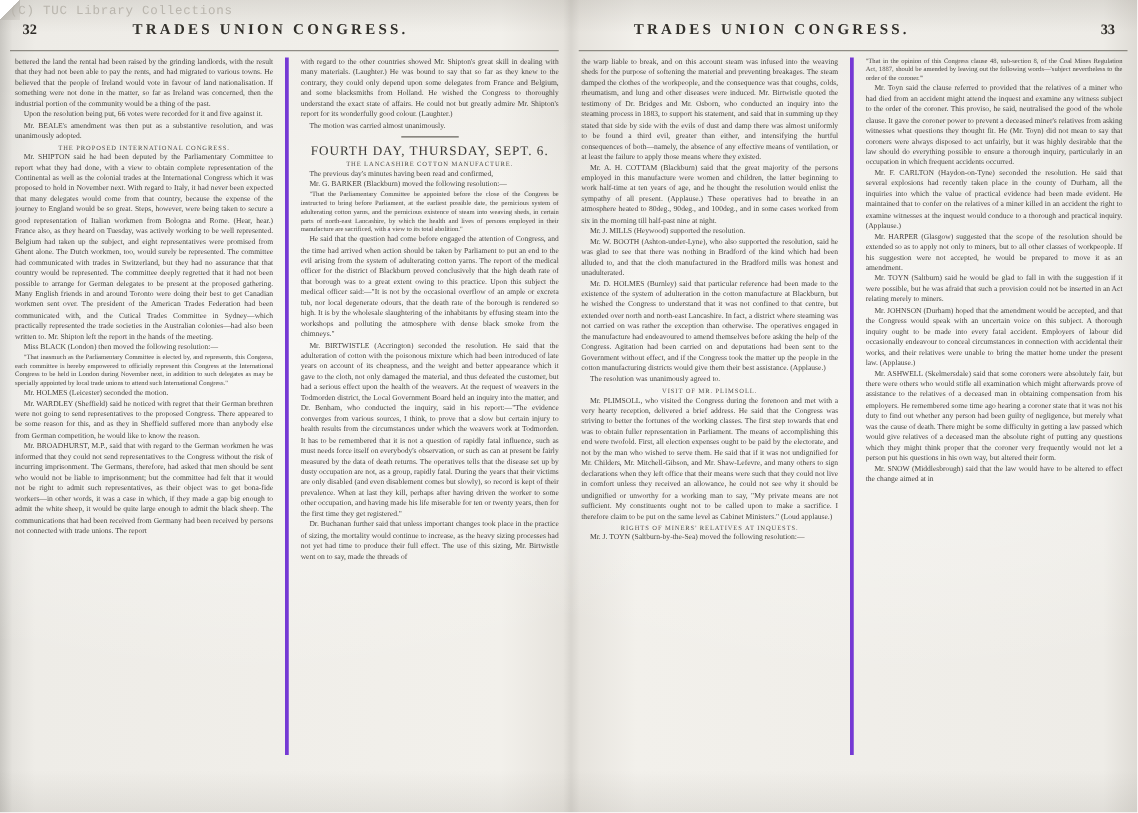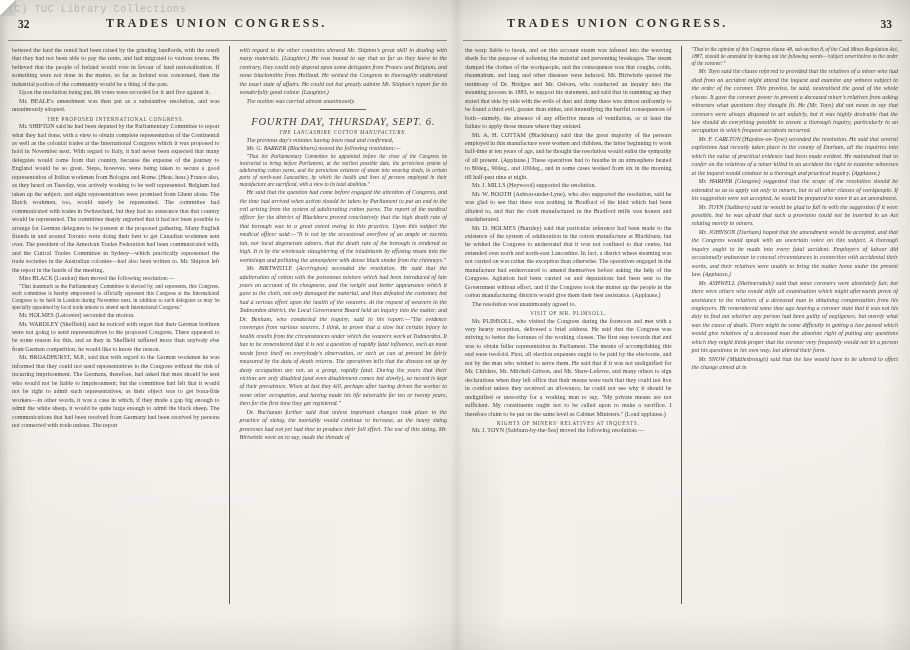--- a/index.html
+++ b/index.html
@@ -117,21 +117,21 @@
   }
   .page.left  .cols { left: 12px;  right: 8px; }
   .page.right .cols { left: 10px;  right: 12px; }
 
   .col {
     flex: 1 1 0;
     overflow: hidden;
     position: relative;
   }
   .col.first  { padding-right: 9px; }
-  .col.second { padding-left: 10px; border-left: 1px solid #6d28d9; font-style: italic; }
+  .col.second { padding-left: 10px; border-left: 3px solid #6d28d9; }
 
   
   p.t {
     margin: 0;
     font-family: "Liberation Serif", serif;
     font-size: 6.05px;
     line-height: 8.45px;
     text-align: justify;
     text-indent: 7px;
     color: #33302b;

